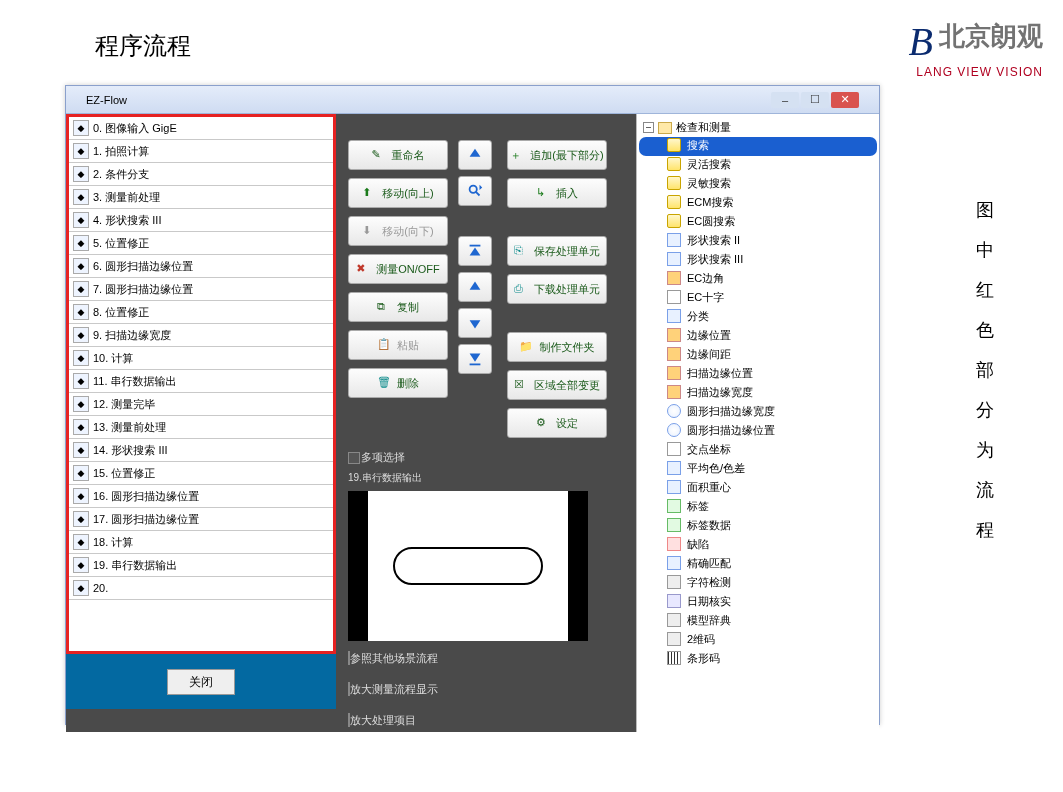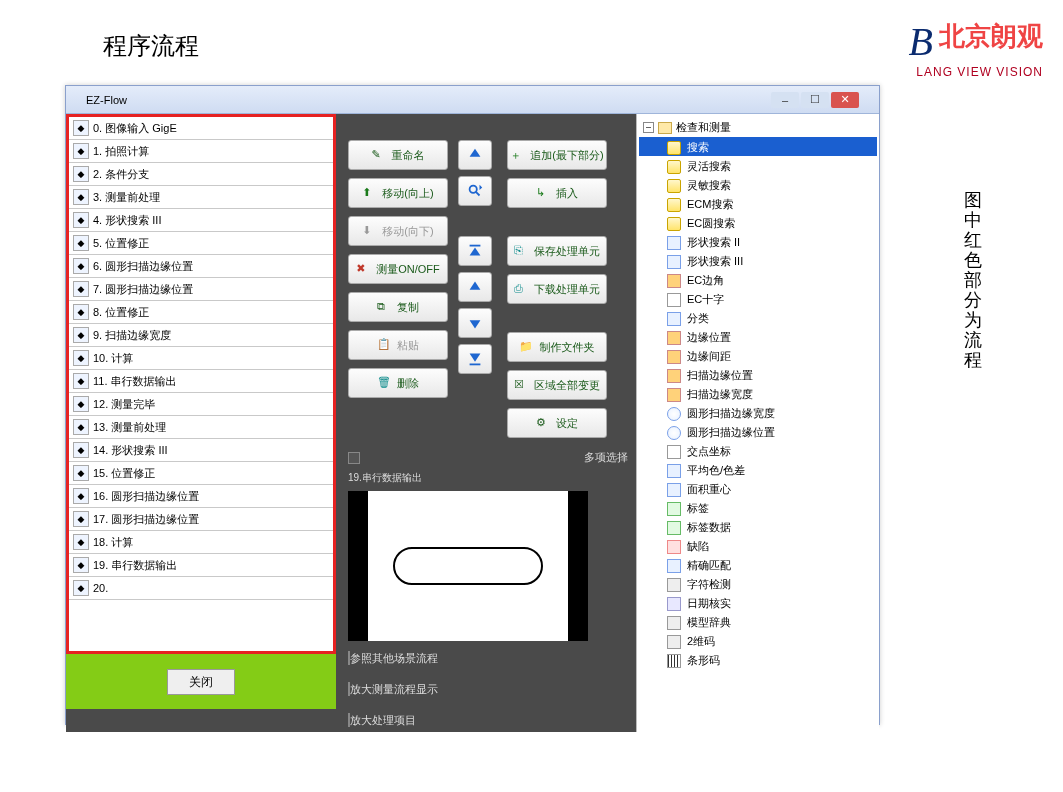--- a/index.html
+++ b/index.html
@@ -6,39 +6,39 @@
   body {
     font-family: "Microsoft YaHei", sans-serif;
     font-size: 12px;
     background: #fff;
     width: 1063px;
     height: 792px;
     position: relative;
   }
   .slide-title {
     position: absolute;
-    top: 30px; left: 103px;
+    top: 30px; left: 95px;
     font-size: 24px;
     color: #000;
   }
   .logo {
     position: absolute;
     top: 18px; right: 20px;
     text-align: right;
   }
-  .logo .cn { font-size: 26px; color:#ef4444; font-weight:bold; font-family: "KaiTi","SimSun",serif; }
+  .logo .cn { font-size: 26px; color:#737373; font-weight:bold; font-family: "KaiTi","SimSun",serif; }
   .logo .en { font-size: 12px; color:#b00020; letter-spacing:1px; }
   .logo-b {
     display:inline-block; vertical-align:middle;
     font-family: "Brush Script MT", cursive; font-size:40px; color:#0b2b6f;
     margin-right:6px; font-style:italic;
   }
   .side-caption {
-    position:absolute; top:190px; right:80px;
-    width: 20px; font-size:18px; line-height:20px; text-align:center;
+    position:absolute; top:190px; right:68px;
+    width: 20px; font-size:18px; line-height:40px; text-align:center;
   }
   .app-window {
     position:absolute;
     top: 85px; left: 65px;
     width: 815px; height: 640px;
     border: 1px solid #8aa0cc;
     background:#fff;
     box-shadow: 0 0 5px rgba(0,0,0,.2);
   }
   .titlebar {
@@ -72,21 +72,21 @@
     display:flex; align-items:center;
     height:23px; border-bottom:1px solid #c9c9c9;
     font-size:11px; padding-left:4px; gap:4px;
     background:#fff;
   }
   .flow-row .ic {
     width:16px; height:16px; border:1px solid #aaa; background:#eef4ff;
     display:flex;align-items:center;justify-content:center;font-size:9px;
   }
   .flow-bottom {
-    height:55px; background:#84cc16;
+    height:55px; background:#0369a1;
     display:flex; align-items:flex-start; justify-content:center;
     padding-top:15px;
   }
   .close-btn {
     width:68px; height:26px; background:#efefef; border:1px solid #999;
     display:flex;align-items:center;justify-content:center;
   }
   
   .mid-panel {
     width: 300px; padding: 26px 8px 8px 12px; color:#fff;
@@ -105,21 +105,21 @@
   .bt .bic { width:14px;height:14px;display:inline-block;}
   .arrow-col { display:flex; flex-direction:column; gap:6px; align-items:center; }
   .arrow-btn {
     width:34px; height:30px; background:linear-gradient(#fdfdfd,#e8e8e8);
     border:1px solid #aaa; border-radius:3px;
     display:flex;align-items:center;justify-content:center;
   }
   .arrow-btn svg{width:18px;height:18px;}
   .arrow-sep{height:18px;}
   .checks { margin-top:12px; font-size:11px; color:#ddd; display:flex;flex-direction:column;gap:4px;}
-  .checks label{display:flex;align-items:center;gap:20px;justify-content:space-between;}
+  .checks label{display:flex;align-items:center;gap:1px;}
   .chk{width:12px;height:12px;border:1px solid #888;background:#555;}
   .preview-title{margin-top:6px;font-size:10px;color:#ddd;}
   .preview{
     margin-top:6px; width:240px; height:195px; background:#000;
     display:flex;align-items:center;justify-content:center;
   }
   .preview-inner{
     width:200px;height:150px;background:#fff;
     display:flex;align-items:center;justify-content:center;
   }
@@ -133,22 +133,22 @@
   .act-sep{height:12px;}
   
   .tree-panel{
     flex:1; background:#fff; border-left:1px solid #bbb;
     overflow-y:auto; font-size:11px; padding:4px 2px;
   }
   .tree-root{display:flex;align-items:center;gap:4px;padding:2px 4px;}
   .tree-root .exp{width:11px;height:11px;border:1px solid #888;display:flex;align-items:center;justify-content:center;font-size:9px;line-height:9px;}
   .fold-ic{width:14px;height:12px;background:#ffe9a8;border:1px solid #caa94a;}
   .tree-item{
-    display:flex;align-items:flex-end;gap:6px;
-    padding:11px 4px 1px 28px; height:19px;
+    display:flex;align-items:flex-start;gap:6px;
+    padding:1px 4px 1px 28px; height:19px;border-radius:7px;
   }
   .tree-item.sel{background:#1a5fd0;color:#fff;}
   .tic{width:14px;height:14px;display:inline-block;}
   .scroll-dummy{height:10px;}
   
   .green{color:#1a7a1a;} .teal{color:#0a8a8a;} .red{color:#c0392b;}
   .c-search{background:linear-gradient(#fff7cc,#ffe46b);border:1px solid #c9a400;border-radius:2px;}
   .c-edge{background:#ffd27a;border:1px solid #c88;}
   .c-shape{background:#e8f1ff;border:1px solid #7aa0e8;}
   .c-circ{background:radial-gradient(#fff,#e8f1ff);border:1px solid #7aa0e8;border-radius:50%;}

